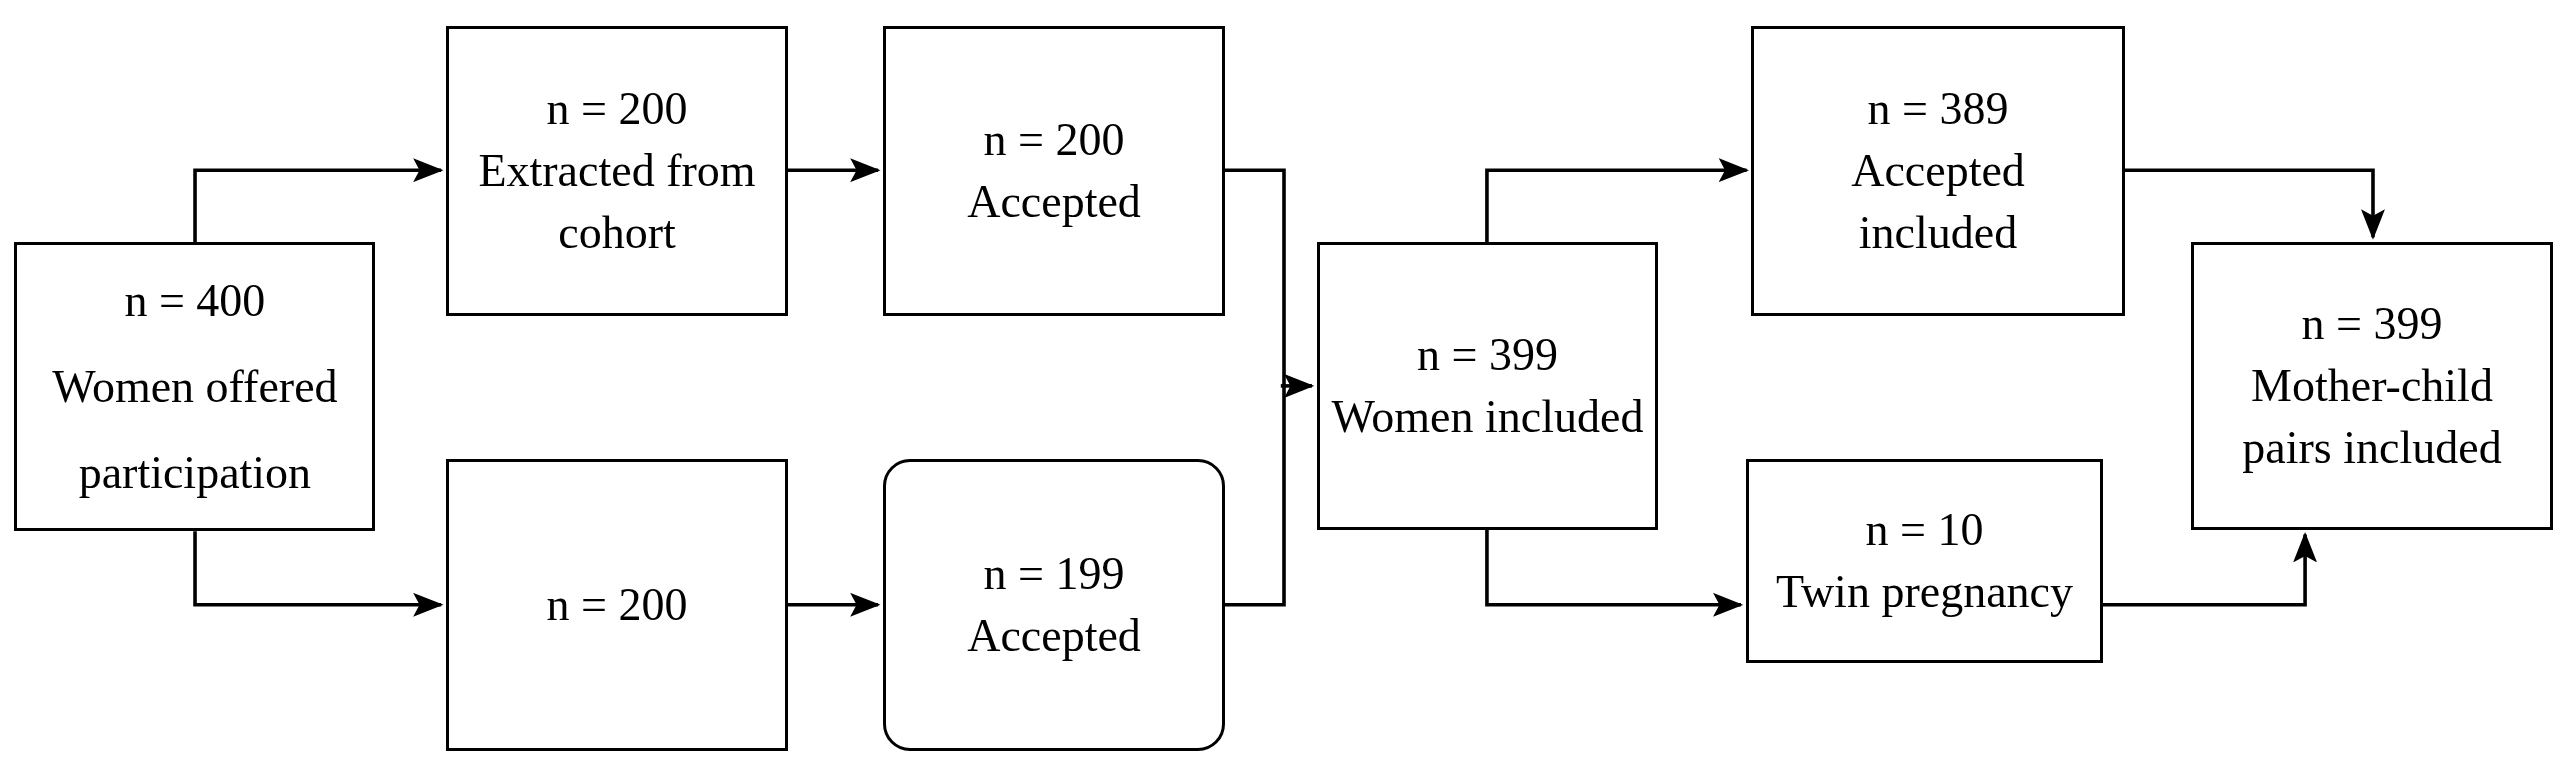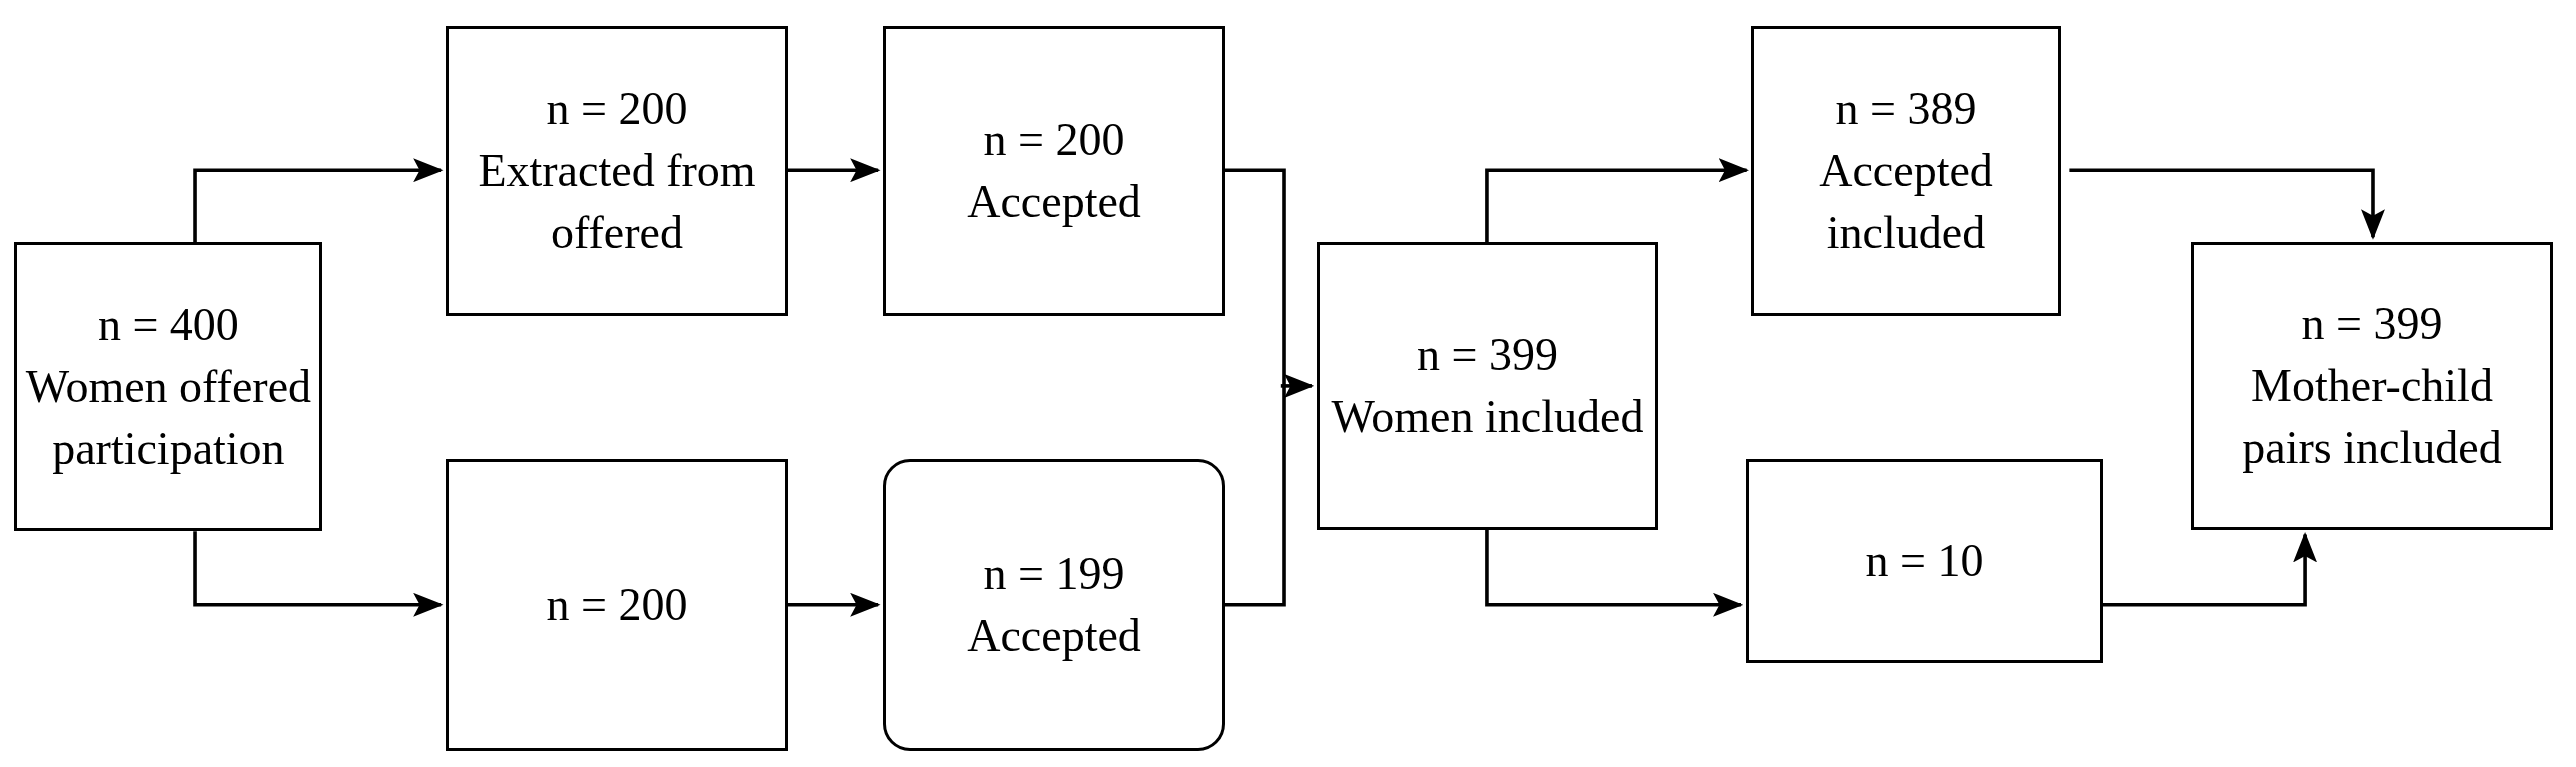--- a/index.html
+++ b/index.html
@@ -40,27 +40,27 @@
     align-items: center;
     justify-content: center;
     text-align: center;
   }
   .box-line {
     font-size: 46px;
     line-height: 62px;
     white-space: nowrap;
   }
   
-  .pos-a { left: 14.4px;   top: 242px; width: 308px; height: 289px; }
+  .pos-a { left: 14.4px;   top: 242px; width: 361px; height: 289px; gap: 24px; }
   .pos-b { left: 446px;  top: 25.6px;  width: 342px; height: 290px; }
   .pos-c { left: 446px;  top: 459px; width: 342px; height: 292px; }
   .pos-d { left: 883px; top: 25.6px;  width: 342px; height: 290px; }
   .pos-e { left: 883px; top: 459px; width: 342px; height: 292px; border-radius: 27px; }
   .pos-f { left: 1317px; top: 242px; width: 341px; height: 288px; }
-  .pos-g { left: 1751px; top: 25.6px;  width: 310px; height: 290px; }
+  .pos-g { left: 1751px; top: 25.6px;  width: 374px; height: 290px; }
   .pos-h { left: 1746px; top: 459px; width: 357px; height: 204px; }
   .pos-i { left: 2191px; top: 242px; width: 362px; height: 288px; }
 </style>
 </head>
 <body>
 
 <div id="diagram">
 
   <svg id="connector-layer" viewBox="0 0 3224 960" xmlns="http://www.w3.org/2000/svg">
     <defs>
@@ -83,21 +83,21 @@
 
   <div class="flow-box pos-a">
     <div class="box-line">n = 400</div>
     <div class="box-line">Women offered</div>
     <div class="box-line">participation</div>
   </div>
 
   <div class="flow-box pos-b">
     <div class="box-line">n = 200</div>
     <div class="box-line">Extracted from</div>
-    <div class="box-line">offered</div>
+    <div class="box-line">cohort</div>
   </div>
 
   <div class="flow-box pos-c">
     <div class="box-line">n = 200</div>
   </div>
 
   <div class="flow-box pos-d">
     <div class="box-line">n = 200</div>
     <div class="box-line">Accepted</div>
   </div>
@@ -113,20 +113,21 @@
   </div>
 
   <div class="flow-box pos-g">
     <div class="box-line">n = 389</div>
     <div class="box-line">Accepted</div>
     <div class="box-line">included</div>
   </div>
 
   <div class="flow-box pos-h">
     <div class="box-line">n = 10</div>
+    <div class="box-line">Twin pregnancy</div>
   </div>
 
   <div class="flow-box pos-i">
     <div class="box-line">n = 399</div>
     <div class="box-line">Mother-child</div>
     <div class="box-line">pairs included</div>
   </div>
 
 </div>
 

